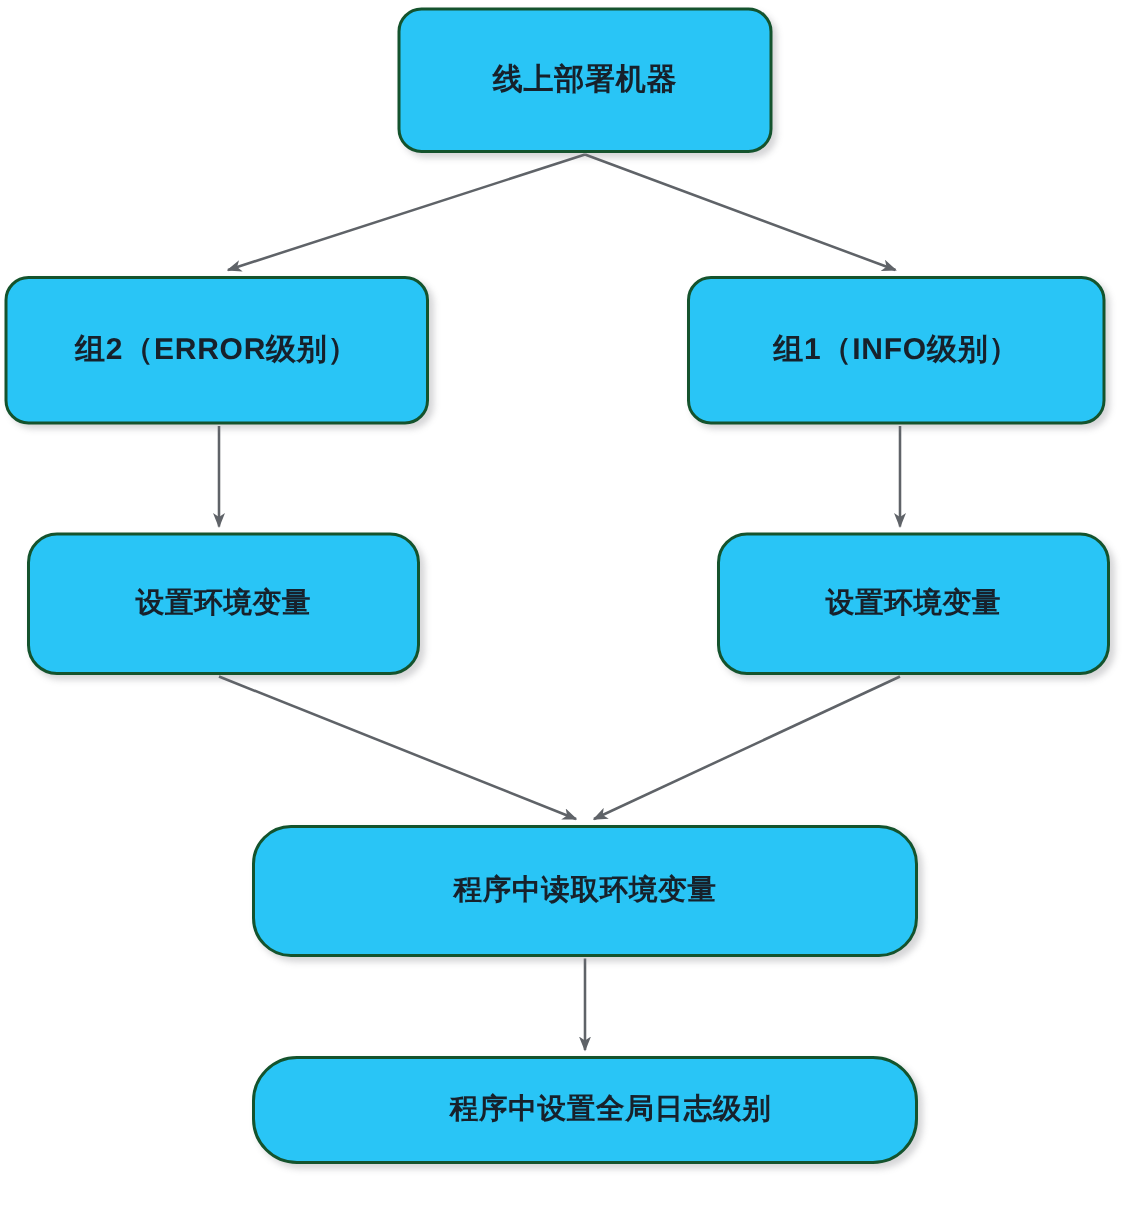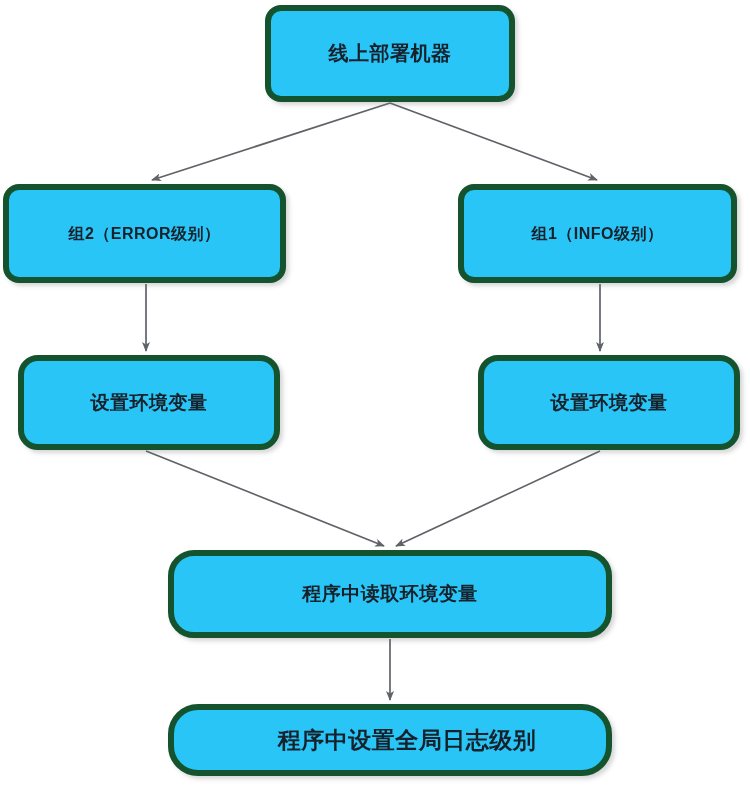--- a/index.html
+++ b/index.html
@@ -23,21 +23,21 @@
     position: absolute;
     left: 0;
     top: 0;
     width: 750px;
     height: 806px;
   }
   .node {
     position: absolute;
     box-sizing: border-box;
     background: #29c5f6;
-    border: 6px solid #14532d;
+    border: 2px solid #14532d;
     color: #17212b;
     font-weight: bold;
     display: flex;
     align-items: center;
     justify-content: center;
     text-align: center;
     line-height: 1.32;
     letter-spacing: 0.5px;
     box-shadow: 3px 3px 4px rgba(120,120,125,0.30);
     z-index: 2;
@@ -47,26 +47,26 @@
     width: 100%;
     padding: 0 8px;
     box-sizing: border-box;
   }
   .node-label .line2 {
     display: block;
   }
 
   
   #node-deploy   { left: 265px; top: 5px;   width: 250px; height: 97px;  border-radius: 16px; font-size: 20px; }
-  #node-group2   { left: 3px;   top: 184px; width: 283px; height: 99px;  border-radius: 16px; font-size: 16px; }
-  #node-group1   { left: 458px; top: 184px; width: 279px; height: 99px;  border-radius: 16px; font-size: 16px; }
+  #node-group2   { left: 3px;   top: 184px; width: 283px; height: 99px;  border-radius: 16px; font-size: 20px; }
+  #node-group1   { left: 458px; top: 184px; width: 279px; height: 99px;  border-radius: 16px; font-size: 20px; }
   #node-env-left { left: 18px;  top: 355px; width: 262px; height: 95px;  border-radius: 20px; font-size: 19px; }
   #node-env-right{ left: 478px; top: 355px; width: 262px; height: 95px;  border-radius: 20px; font-size: 19px; }
   #node-read-env { left: 168px; top: 550px; width: 444px; height: 88px;  border-radius: 26px; font-size: 19px; }
-  #node-set-level{ left: 168px; top: 704px; width: 444px; height: 72px;  border-radius: 30px; font-size: 23px; padding-left: 34px; }
+  #node-set-level{ left: 168px; top: 704px; width: 444px; height: 72px;  border-radius: 30px; font-size: 19px; padding-left: 34px; }
 </style>
 </head>
 <body>
 
 <div id="canvas">
 
   <svg id="edge-layer" viewBox="0 0 750 806" width="750" height="806" xmlns="http://www.w3.org/2000/svg">
     <defs>
       <marker id="arrowhead" markerWidth="10" markerHeight="8" refX="9" refY="4" orient="auto" markerUnits="userSpaceOnUse">
         <path d="M0,0 L10,4 L0,8 L2.6,4 Z" fill="#5f6368"></path>

